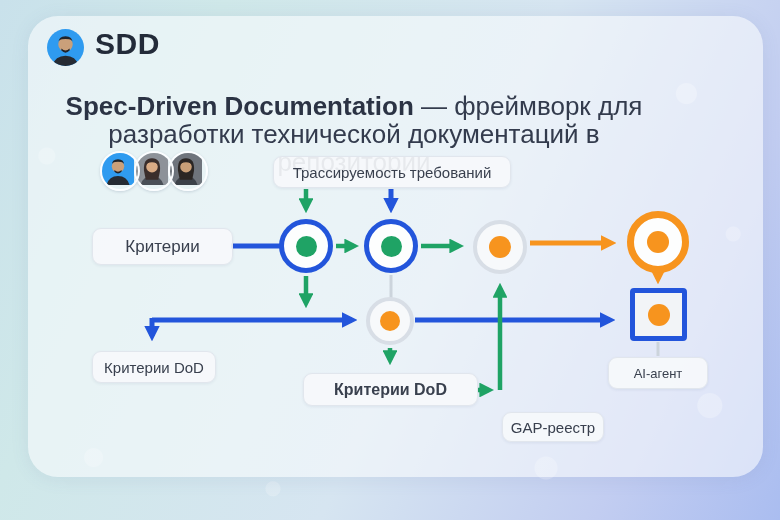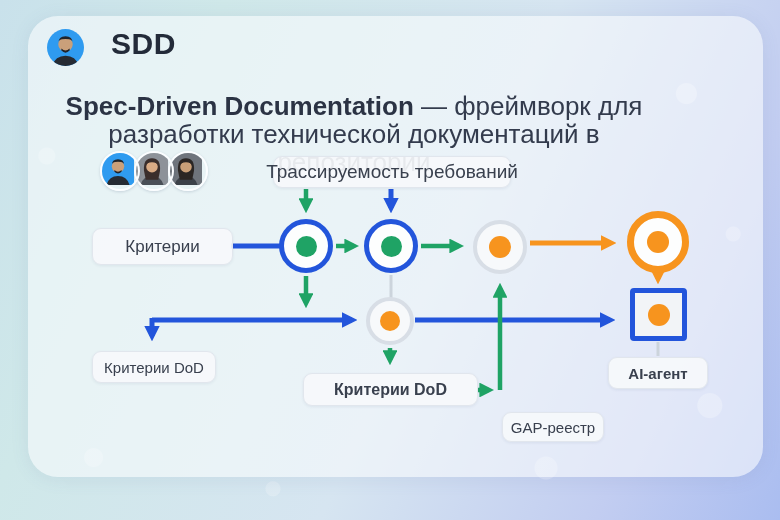--- a/index.html
+++ b/index.html
@@ -18,40 +18,40 @@
       radial-gradient(circle at 70% 90%, rgba(255,255,255,.25) 0 11px, transparent 12px),
       radial-gradient(circle at 6% 30%, rgba(255,255,255,.25) 0 8px, transparent 9px);
   }
   .card{
     position:absolute;left:28px;top:16px;width:735px;height:461px;
     background:rgba(250,252,254,.58);border-radius:30px;
     box-shadow:0 2px 18px rgba(90,110,160,.10);
   }
   
   .hdr-avatar{position:absolute;left:47px;top:29px;width:37px;height:37px;border-radius:50%;overflow:hidden;}
-  .app-title{position:absolute;left:95px;top:27px;font-size:30px;font-weight:800;color:#232b39;letter-spacing:.5px;margin-left:16px;}
+  .app-title{position:absolute;left:95px;top:27px;font-size:30px;font-weight:800;color:#232b39;letter-spacing:.5px;}
   .subtitle{position:absolute;left:48px;top:66px;width:612px;font-size:26px;line-height:28px;color:#333b4d;text-align:center;}
   .subtitle b{font-weight:700;color:#2b3344;}
   
   .avatars{position:absolute;left:100px;top:151px;display:flex;}
   .avatar{width:36px;height:36px;border-radius:50%;overflow:hidden;border:2px solid #fbfdff;box-shadow:0 1px 3px rgba(40,60,100,.18);}
   .avatar + .avatar{margin-left:-6px;}
   .av1{z-index:3;} .av2{z-index:2;} .av3{z-index:1;}
   
   .chip{
     position:absolute;display:flex;align-items:center;justify-content:center;
     background:rgba(246,249,251,.92);border:1px solid #e1e6ed;border-radius:9px;
     color:#39404e;box-shadow:0 1px 3px rgba(40,60,100,.08);white-space:nowrap;
   }
-  .chip-trace{left:273px;top:156px;width:236px;height:30px;font-size:19px;}
+  .chip-trace{left:273px;top:156px;width:236px;height:30px;font-size:15px;}
   .chip-artifacts{left:92px;top:228px;width:139px;height:35px;font-size:17px;}
   .chip-dod-left{left:92px;top:351px;width:122px;height:30px;font-size:15px;}
   .chip-dod-center{left:303px;top:373px;width:173px;height:31px;font-size:16px;font-weight:700;}
   .chip-gap{left:502px;top:376px;width:100px;height:28px;font-size:15px;margin-top:36px;}
-  .chip-ai{left:608px;top:357px;width:98px;height:30px;font-size:15px;font-weight:bold;}
+  .chip-ai{left:608px;top:357px;width:98px;height:30px;font-size:13px;}
   
   .node{position:absolute;border-radius:50%;box-sizing:border-box;display:flex;align-items:center;justify-content:center;background:#fdfefe;}
   .dot{border-radius:50%;}
   .n-blue{border:5px solid #2355db;}
   .n-gray{border:4px solid #d8dee6;background:#f7f9fb;}
   .n-orange{border:7px solid #f7941e;}
   .node1{left:279px;top:219px;width:54px;height:54px;}
   .node2{left:364px;top:219px;width:54px;height:54px;}
   .node3{left:473px;top:220px;width:54px;height:54px;}
   .node4{left:627px;top:211px;width:62px;height:62px;}

